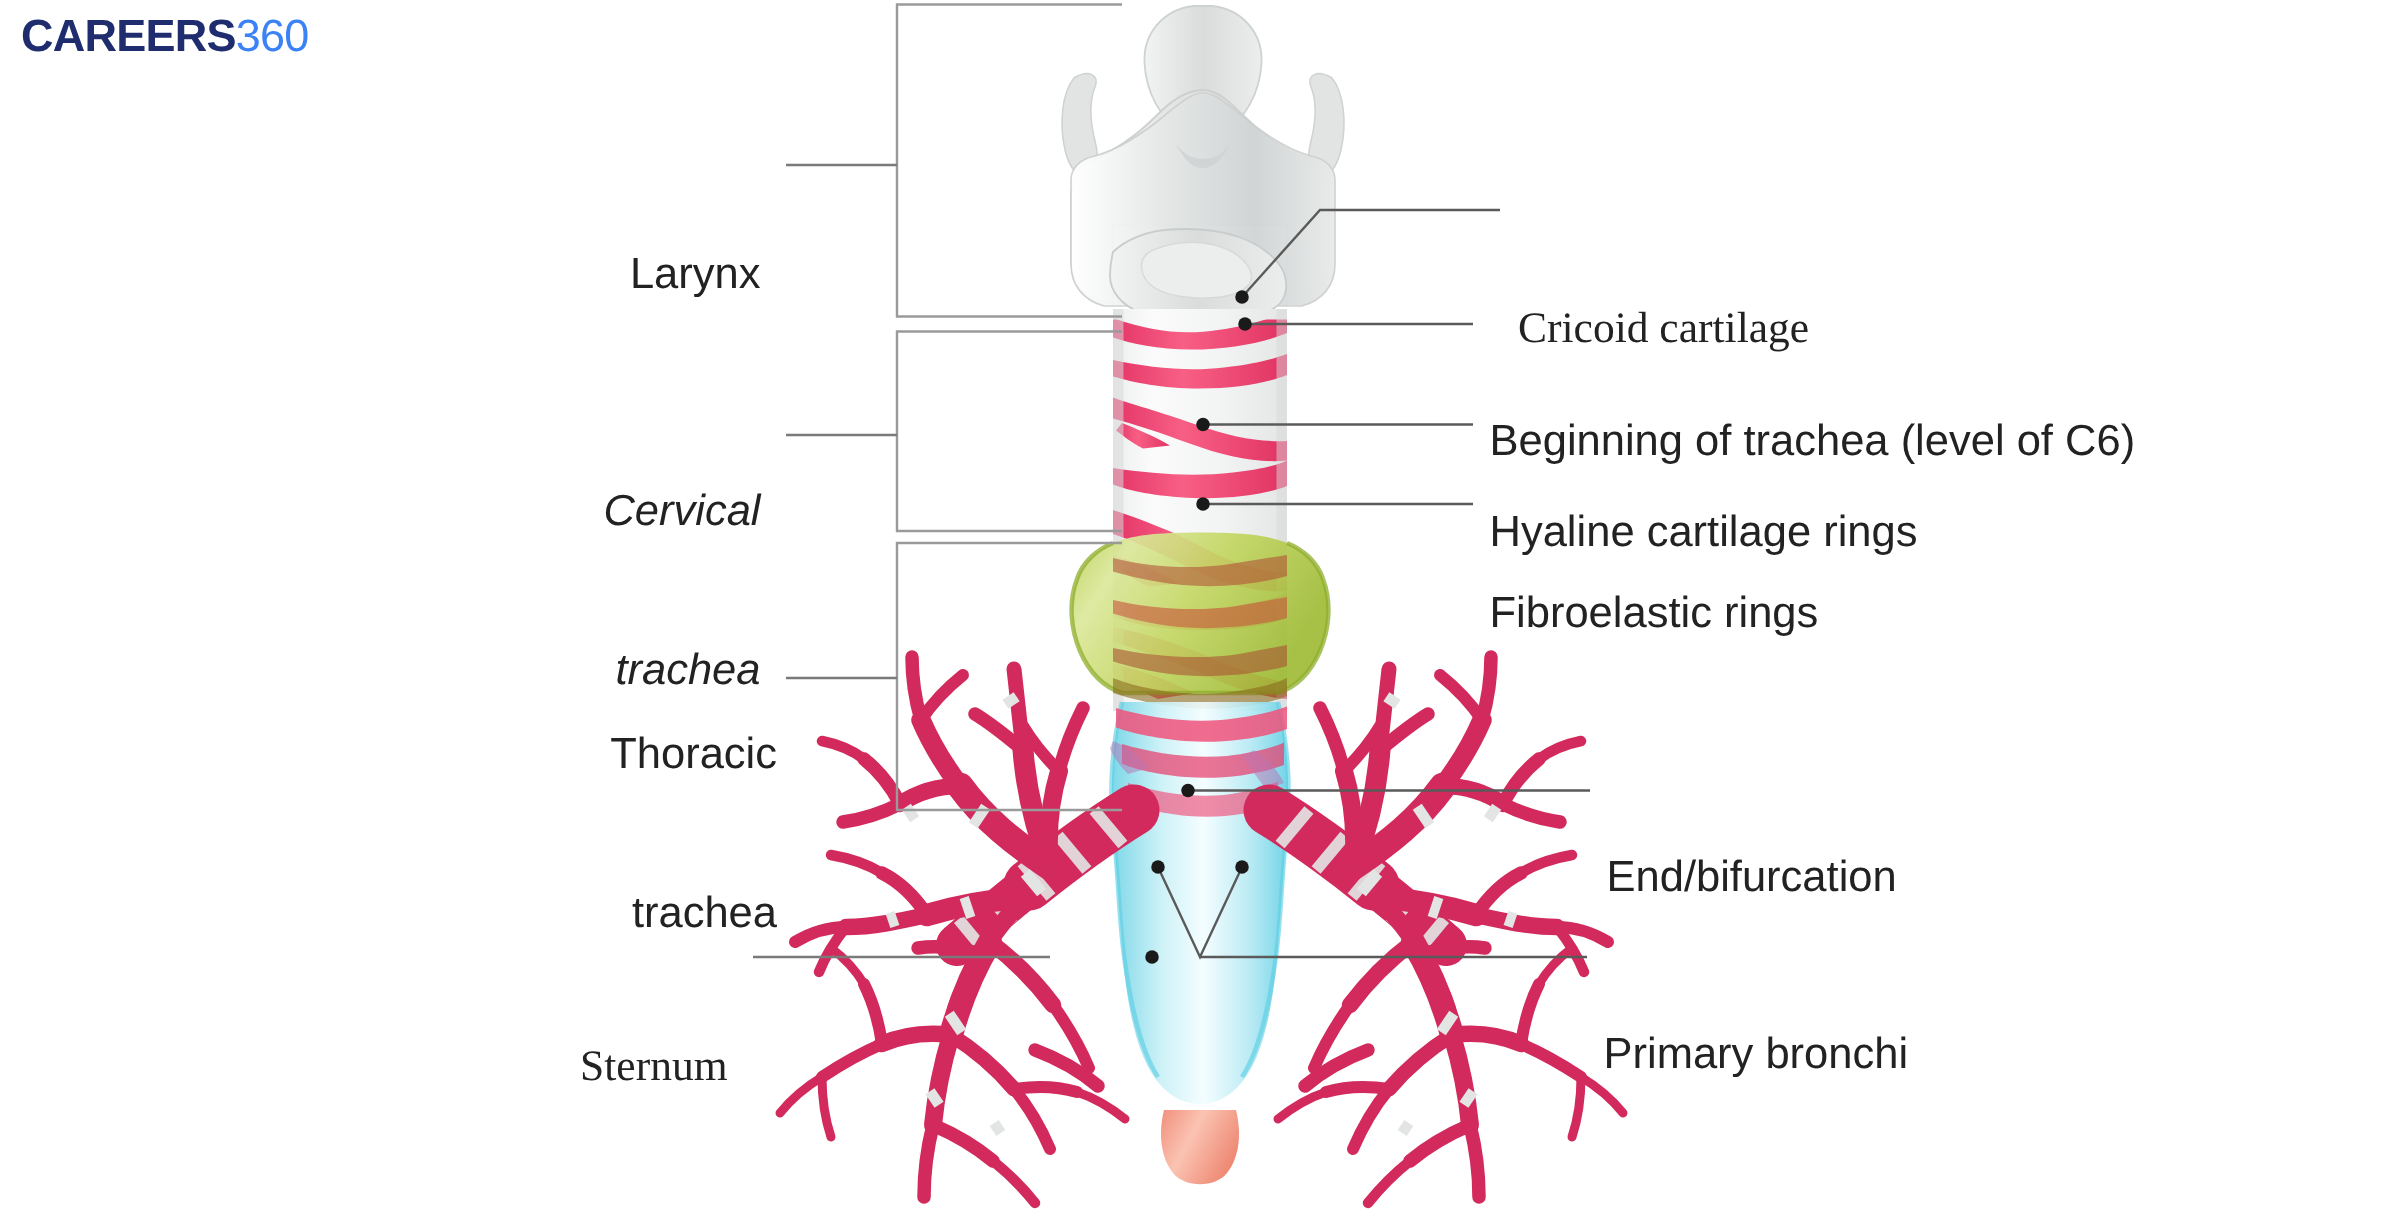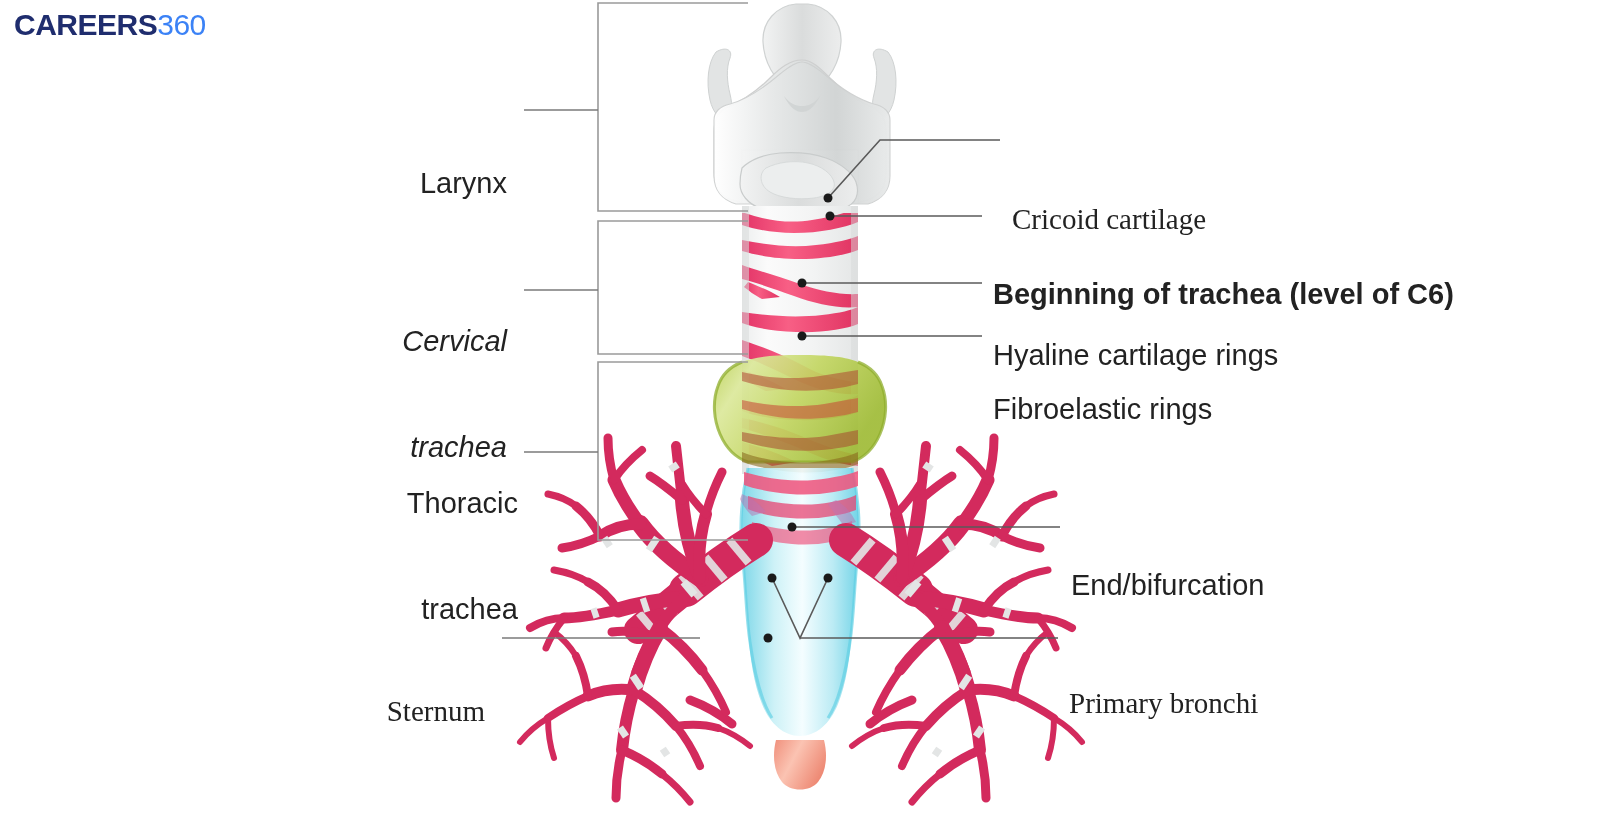--- a/index.html
+++ b/index.html
@@ -441,33 +441,33 @@
   </div>
 
   <div class="label leftal" style="right:1115px; top:623px;font-family:Liberation Serif, serif;">
     <div>Sternum</div>
   </div>
 
   <div class="label right" style="left:1012px; top:131px;font-family:Liberation Serif, serif;">
     <div>Cricoid cartilage</div>
   </div>
 
-  <div class="label right" style="left:993px; top:206px;font-weight:bold;">
+  <div class="label right" style="left:993px; top:206px;">
     <div>Beginning of trachea (level of C6)</div>
   </div>
 
   <div class="label right" style="left:993px; top:267px;text-align:right;">
     <div>Hyaline cartilage rings</div>
   </div>
 
   <div class="label right" style="left:993px; top:321px;">
     <div>Fibroelastic rings</div>
   </div>
 
   <div class="label right" style="left:1071px; top:497px;">
     <div>End/bifurcation</div>
   </div>
 
-  <div class="label right" style="left:1069px; top:615px;font-family:Liberation Serif, serif;">
+  <div class="label right" style="left:1069px; top:615px;">
     <div>Primary bronchi</div>
   </div>
 
 </div>
 
 </body></html>

